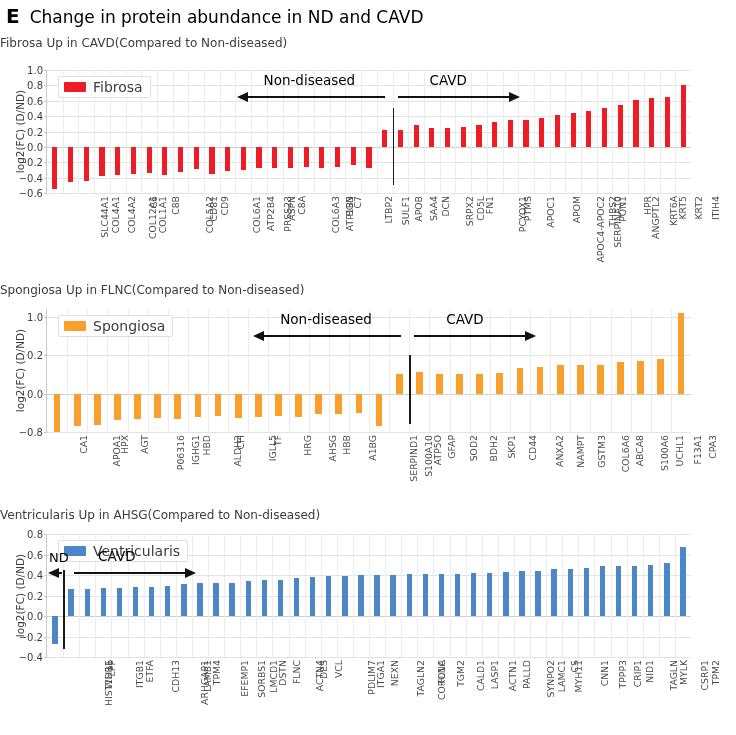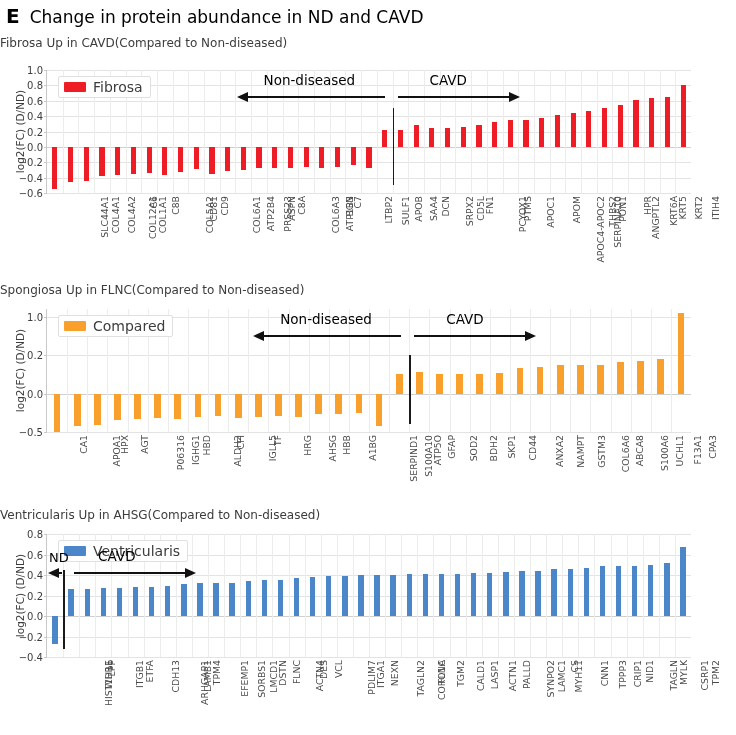--- a/index.html
+++ b/index.html
@@ -247,21 +247,21 @@
         <div class="arrow right" style="left: 397.561px; width: 122px; top: 56px;">
           <span class="head"></span>
           <span class="shaft"></span>
         </div>
       </div>
       <div class="panel" style="top: 283px;">
         <div class="panel-title">Spongiosa Up in FLNC(Compared to Non-diseased)</div>
         <div class="ylabel" style="left: 14px; top: 149px; width: 123px; text-align: center;">log2(FC) (D/ND)</div>
         <div class="plot" style="left: 46px; top: 26px; width: 644px; height: 123px;">
           <div class="gridline-h" style="top: 123px;"></div>
-          <div class="ytick" style="top: 123px;">−0.5</div>
+          <div class="ytick" style="top: 123px;">−0.8</div>
           <div class="ytickmark" style="top: 123px;"></div>
           <div class="gridline-h zero" style="top: 84.5625px;"></div>
           <div class="ytick" style="top: 84.5625px;">0.0</div>
           <div class="ytickmark" style="top: 84.5625px;"></div>
           <div class="gridline-h" style="top: 46.125px;"></div>
           <div class="ytick" style="top: 46.125px;">0.2</div>
           <div class="ytickmark" style="top: 46.125px;"></div>
           <div class="gridline-h" style="top: 7.6875px;"></div>
           <div class="ytick" style="top: 7.6875px;">1.0</div>
           <div class="ytickmark" style="top: 7.6875px;"></div>
@@ -357,21 +357,21 @@
         <div class="xlabel" style="left: 542.462px; top: 152px;">NAMPT</div>
         <div class="xlabel" style="left: 562.587px; top: 152px;">GSTM3</div>
         <div class="xlabel" style="left: 582.712px; top: 152px;">COL6A6</div>
         <div class="xlabel" style="left: 602.837px; top: 152px;">ABCA8</div>
         <div class="xlabel" style="left: 622.962px; top: 152px;">S100A6</div>
         <div class="xlabel" style="left: 643.087px; top: 152px;">UCHL1</div>
         <div class="xlabel" style="left: 663.212px; top: 152px;">F13A1</div>
         <div class="xlabel" style="left: 683.337px; top: 152px;">CPA3</div>
         <div class="legend" style="left: 58px; top: 32px;">
           <span class="legend-swatch" style="background: rgb(249, 160, 44);"></span>
-          <span class="legend-text">Compared</span>
+          <span class="legend-text">Spongiosa</span>
         </div>
         <div class="ann-label" style="left: 280.25px; top: 28px;">Non-diseased</div>
         <div class="arrow left" style="left: 253.25px; width: 148px; top: 48px;">
           <span class="head"></span>
           <span class="shaft"></span>
         </div>
         <div class="ann-label" style="left: 446.25px; top: 28px;">CAVD</div>
         <div class="arrow right" style="left: 414.25px; width: 122px; top: 48px;">
           <span class="head"></span>
           <span class="shaft"></span>

